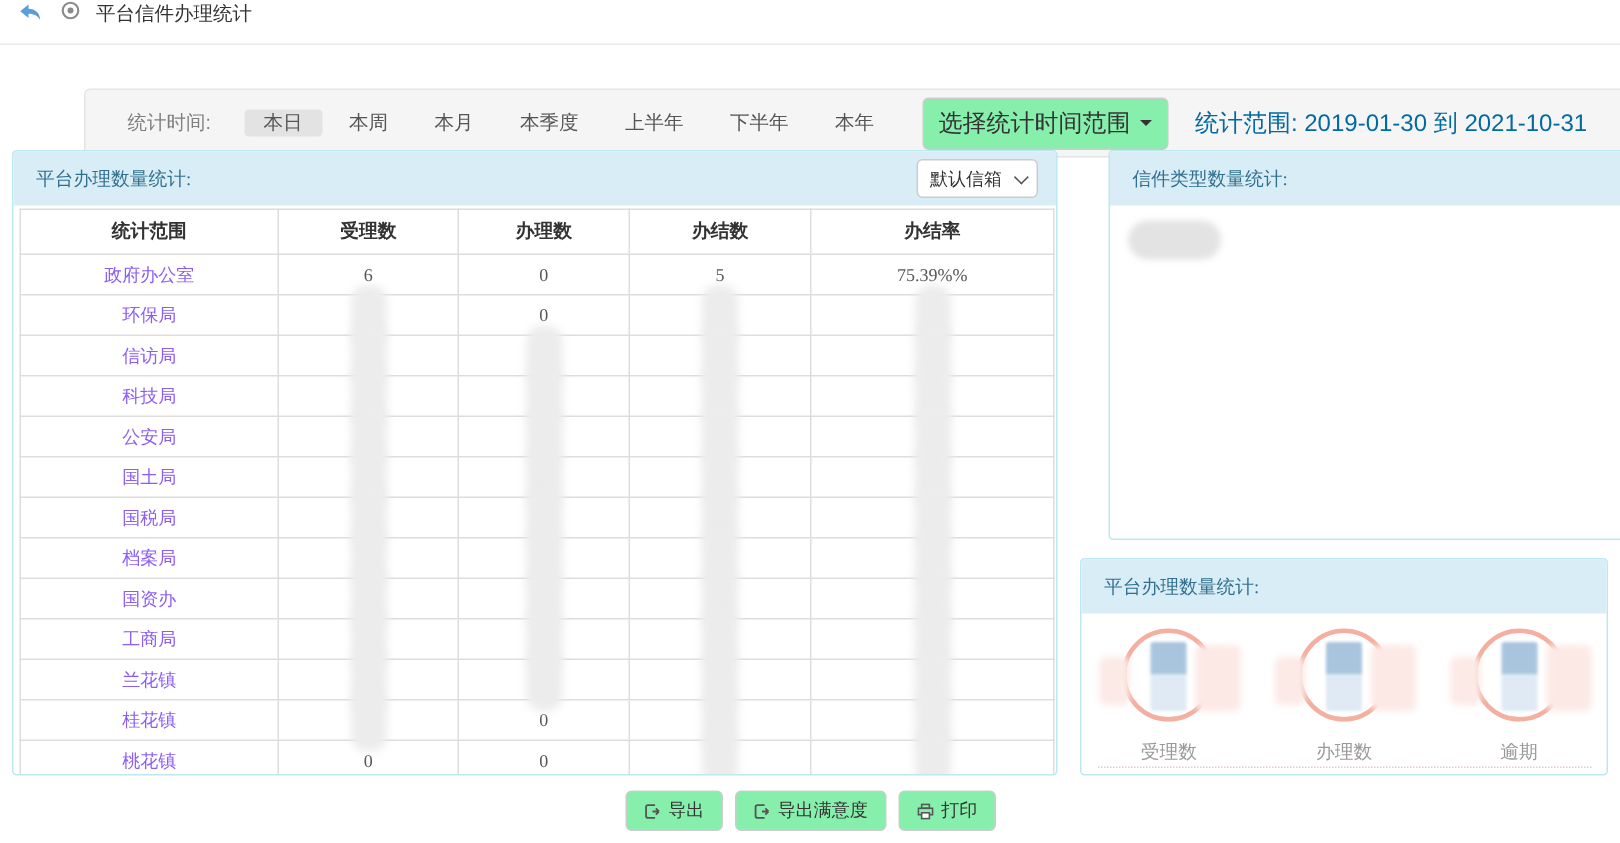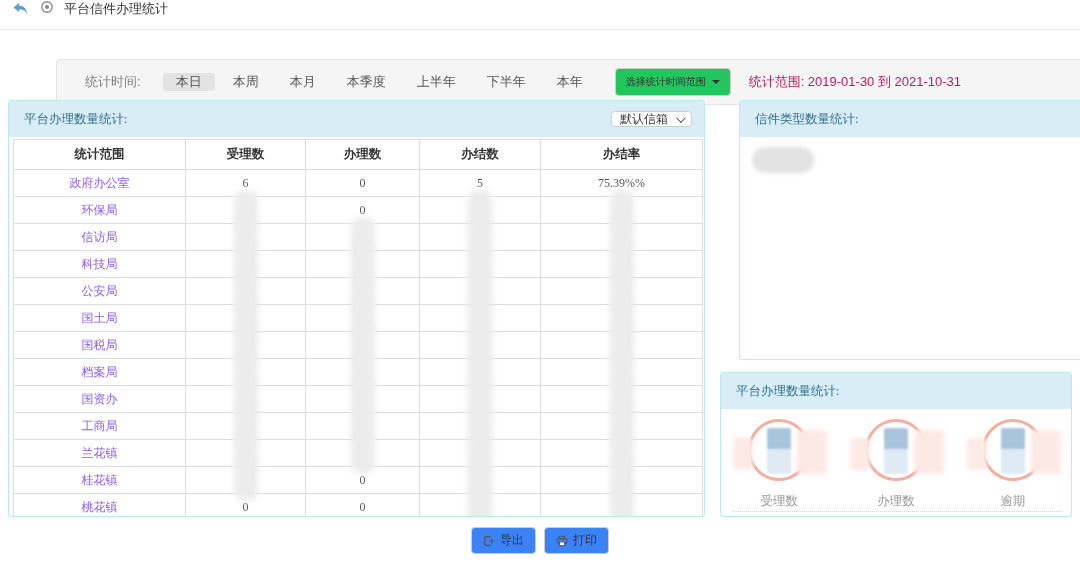--- a/index.html
+++ b/index.html
@@ -15,38 +15,38 @@
   .page-title { margin-left:10px; font-size:13px; color:#333; }
 
   
   .toolbar { position:absolute; left:8px; top:59px; width:1064px; height:46px;
     background:#f5f5f5; border:1px solid #e4e4e4; border-radius:4px;
     display:flex; align-items:center; padding-left:28px;margin-left:48px; }
   .tb-label { color:#808080; font-size:13px; margin-right:22px; }
   .tab { padding:0 13px; margin-right:5px; color:#555; font-size:13px;
     border-radius:3px; cursor:pointer; }
   .tab.active { background:#e3e3e3; }
-  .range-btn { margin-left:14px; background:#22c55e; border:1px solid #ccc; border-radius:4px;
-    padding:6px 10px; font-size:10px; color:#333; display:flex; align-items:center; cursor:pointer; }
+  .range-btn { margin-left:14px; background:#86efac; border:1px solid #ccc; border-radius:4px;
+    padding:6px 10px; font-size:16px; color:#333; display:flex; align-items:center; cursor:pointer; }
   .caret-down { width:0; height:0; border-left:4px solid transparent; border-right:4px solid transparent;
     border-top:4px solid #333; margin-left:6px; }
-  .range-text { margin-left:18px; color:#be185d; font-size:13px; }
+  .range-text { margin-left:18px; color:#0369a1; font-size:16px; }
 
   
   .panel { position:absolute; background:#fff; border:1px solid #bce8f1; border-radius:3px; overflow:hidden;font-family:Liberation Serif, serif; }
   .panel-hd { height:36px; background:#d9edf7; color:#31708f; font-size:12.5px;
     display:flex; align-items:center; padding:0 12px 0 15px; }
   .panel-hd .spacer { flex:1; }
 
   .panel-left  { left:8px;   top:100px; width:697px; height:417px; }
   .panel-rtop  { left:720px; top:100px; width:352px; height:260px;margin-left:19px; }
   .panel-rbot  { left:720px; top:372px; width:352px; height:145px; }
 
   .mailbox-select { background:#fff; border:1px solid #ccc; border-radius:4px;
-    height:16px; padding:0 8px; display:flex; align-items:center; color:#333; font-size:12px; cursor:pointer; }
+    height:26px; padding:0 8px; display:flex; align-items:center; color:#333; font-size:12px; cursor:pointer; }
   .chev { display:inline-block; width:7px; height:7px; border-right:1.5px solid #555;
     border-bottom:1.5px solid #555; transform:rotate(45deg) translateY(-2px); margin-left:8px; }
 
   
   table.stats { border-collapse:collapse; table-layout:fixed; width:689px; margin:2px 0 0 4px; }
   .stats th, .stats td { border:1px solid #ddd; text-align:center; overflow:visible; }
   .stats th { height:30px; font-size:12.5px; color:#333; font-weight:bold; background:#fff; }
   .stats td { height:27px; font-size:12px; color:#555; position:relative; }
   .stats td.dept { color:#8b5cf6; cursor:pointer; }
   .blob { position:absolute; left:50%; top:-7px; transform:translateX(-50%);
@@ -65,21 +65,21 @@
     background:linear-gradient(180deg,#a9c5de 0 46%,#dfeaf5 46% 100%); filter:blur(1px); border-radius:2px; }
   .g-blob-r { position:absolute; right:-20px; top:8px; width:30px; height:44px;
     background:#fce9e5; filter:blur(2px); border-radius:4px; }
   .g-blob-l { position:absolute; left:-18px; top:16px; width:20px; height:32px;
     background:#fbeae6; filter:blur(2px); border-radius:4px; }
   .g-label { margin-top:12px; color:#999; font-size:12.5px; }
   .dotline { position:absolute; left:3%; bottom:4px; width:94%; border-top:1px dotted #e8cbc5; }
 
   
   .footer { position:absolute; left:0; top:527px; width:1080px; display:flex; justify-content:center; gap:8px; }
-  .f-btn { background:#3b82f6; border:1px solid #ccc; border-radius:4px; height:27px;
+  .f-btn { background:#86efac; border:1px solid #ccc; border-radius:4px; height:27px;
     padding:0 11px; display:flex; align-items:center; gap:5px; font-size:12px; color:#333; cursor:pointer; }
   .f-btn svg { display:block; }
 </style>
 </head>
 <body>
 
 <div class="topbar">
   <svg class="back-ic" viewBox="0 0 16 16">
     <path d="M7 3 L1.5 7.5 L7 12 V9.2 C10.8 9.2 13.2 10.6 14.8 13.4 C14.6 8.4 11.4 5.8 7 5.8 Z" fill="#5b9dd9"></path>
   </svg>
@@ -359,19 +359,26 @@
 <div class="footer">
   <button class="f-btn">
     <svg width="12" height="12" viewBox="0 0 14 14">
       <path d="M9 2 H3.5 A1.5 1.5 0 0 0 2 3.5 V10.5 A1.5 1.5 0 0 0 3.5 12 H9" fill="none" stroke="#555" stroke-width="1.4"></path>
       <path d="M7 7 H12 M12 7 L9.6 4.6 M12 7 L9.6 9.4" fill="none" stroke="#555" stroke-width="1.4"></path>
     </svg>
     <span>导出</span>
   </button>
   <button class="f-btn">
     <svg width="12" height="12" viewBox="0 0 14 14">
+      <path d="M9 2 H3.5 A1.5 1.5 0 0 0 2 3.5 V10.5 A1.5 1.5 0 0 0 3.5 12 H9" fill="none" stroke="#555" stroke-width="1.4"></path>
+      <path d="M7 7 H12 M12 7 L9.6 4.6 M12 7 L9.6 9.4" fill="none" stroke="#555" stroke-width="1.4"></path>
+    </svg>
+    <span>导出满意度</span>
+  </button>
+  <button class="f-btn">
+    <svg width="12" height="12" viewBox="0 0 14 14">
       <rect x="4" y="1.5" width="6" height="3" fill="none" stroke="#555" stroke-width="1.2"></rect>
       <rect x="1.5" y="4.5" width="11" height="5" fill="none" stroke="#555" stroke-width="1.2"></rect>
       <rect x="4" y="8" width="6" height="4.5" fill="#fff" stroke="#555" stroke-width="1.2"></rect>
     </svg>
     <span>打印</span>
   </button>
 </div>
 
 </body></html>

